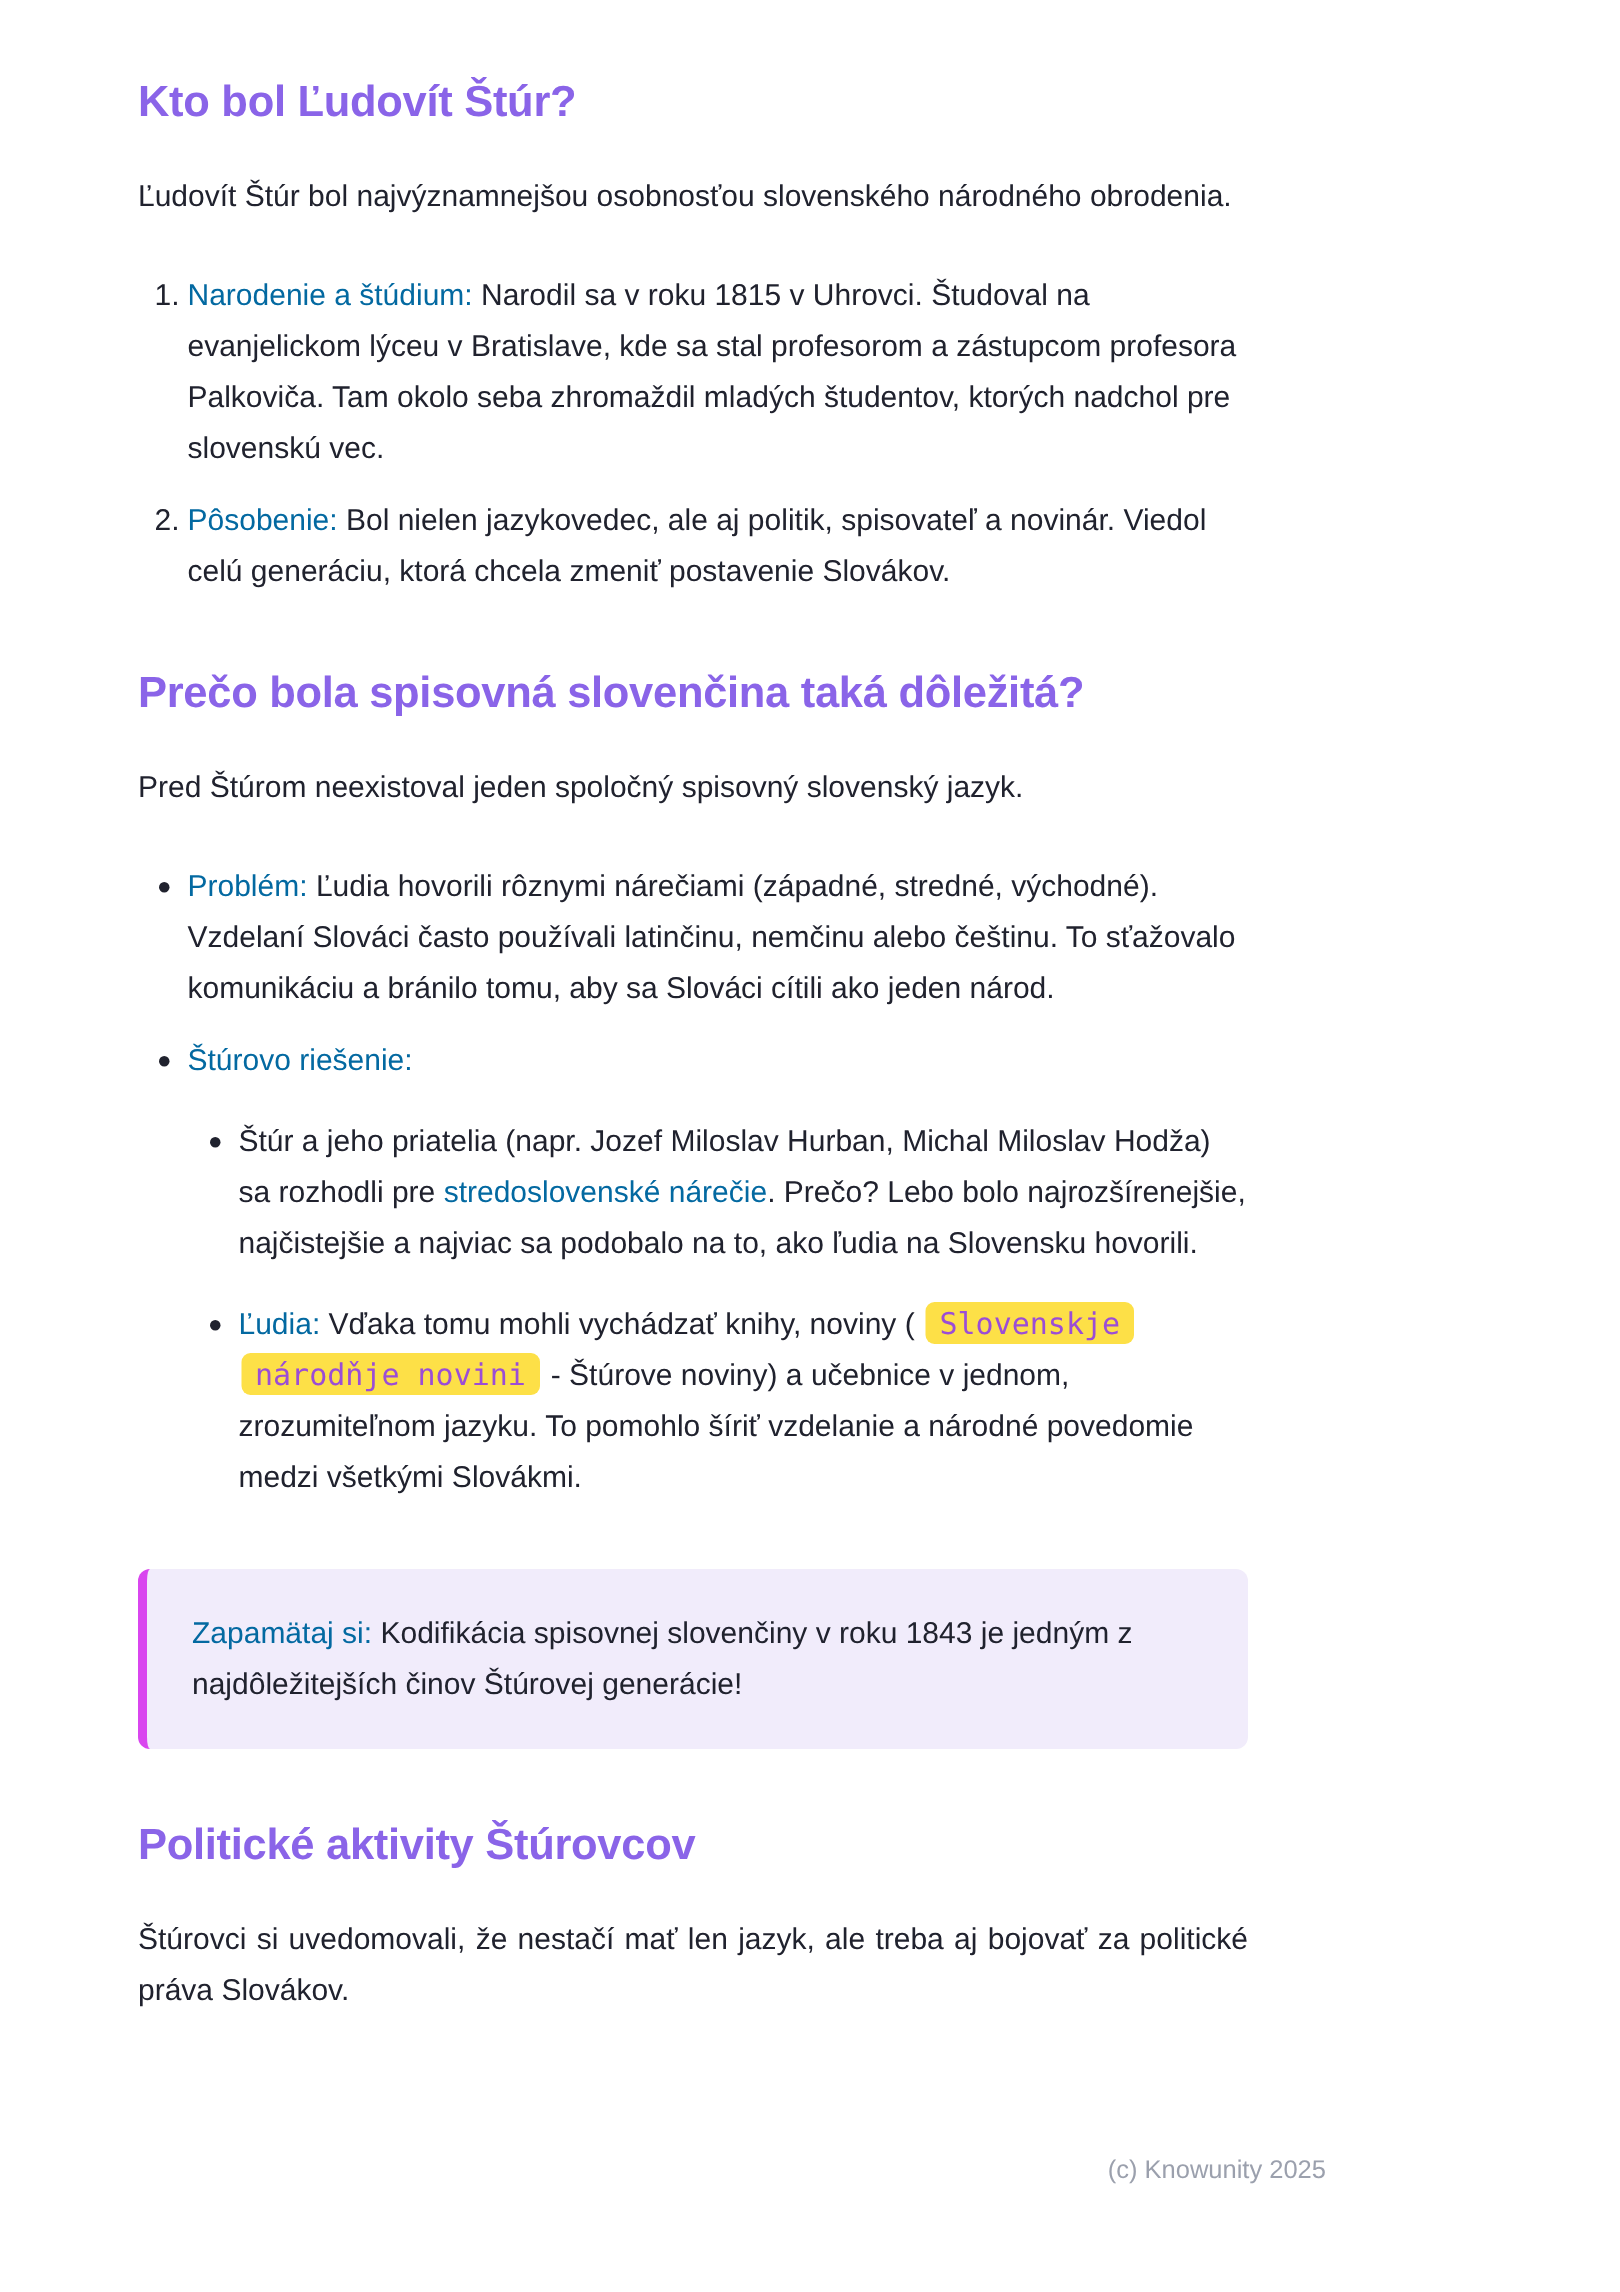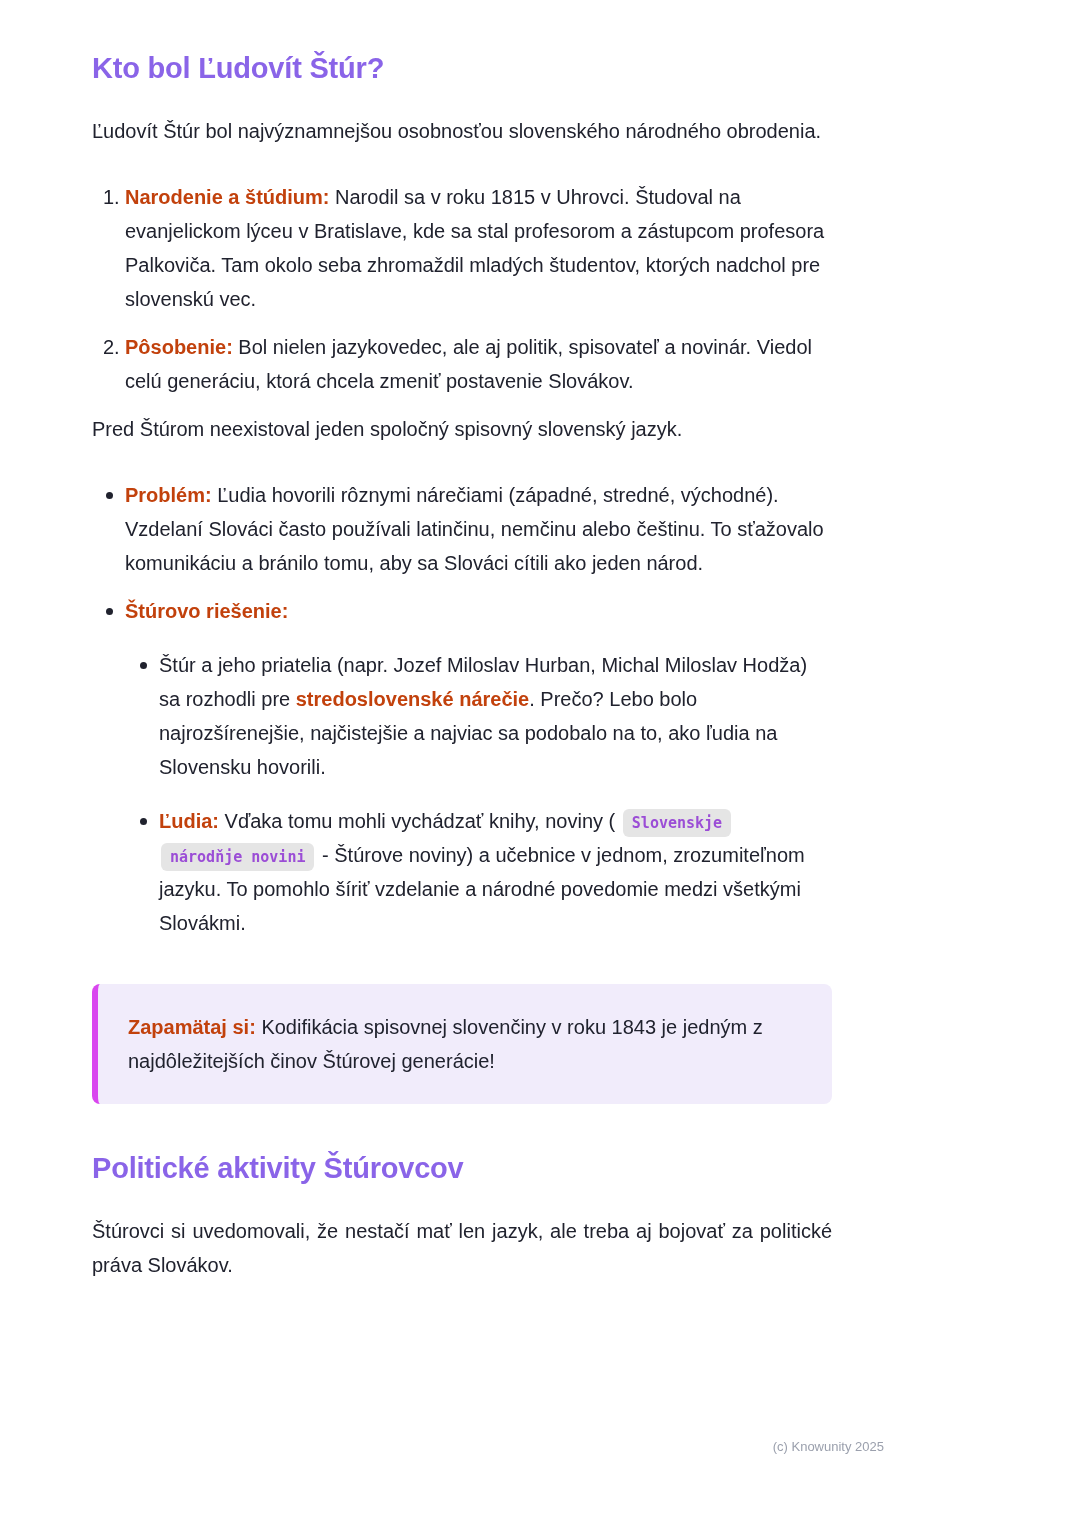--- a/index.html
+++ b/index.html
@@ -52,47 +52,47 @@
     flex:0 0 7px;
     width:7px;height:7px;
     border-radius:50%;
     background:#20222e;
     margin:14px 12px 0 14px;
   }
   .row.sub .dot{margin-left:48px;}
   .row .li-body{flex:1 1 auto;min-width:0;}
   .sub-list{margin:20px 0 6px 0;}
   .sub-list .row{margin-bottom:20px;}
-  b,strong{font-weight:700;color:#c2410c;}
+  b,strong{font-weight:400;color:#0369a1;}
   .code{
     display:inline-block;
     font-family:"DejaVu Sans Mono", monospace;
-    font-size:15px;
-    font-weight:700;
+    font-size:20px;
+    font-weight:400;
     line-height:22px;
     color:#9b4dd6;
-    background:#e5e5e5;
+    background:#fde047;
     border-radius:6px;
     padding:3px 9px;
     margin:0 2px;
     white-space:nowrap;
     vertical-align:baseline;
   }
   .callout{
     margin-top:44px;
     background:#f1ecfb;
     border-left:6px solid #d946ef;
     border-radius:8px;
     padding:26px 24px 26px 30px;
   }
   .footer{
     position:absolute;
     top:1437px;
     right:68px;
-    font-size:13px;
+    font-size:17px;
     line-height:20px;
     color:#9ba0ad;
     z-index:2;
   }
 </style>
 </head>
 <body>
 
 <div class="page">
 
@@ -114,20 +114,21 @@
       </div>
       <div class="row">
         <span class="num">2.</span>
         <div class="li-body">
           <strong>Pôsobenie:</strong>
           <span>Bol nielen jazykovedec, ale aj politik, spisovateľ a novinár. Viedol celú generáciu, ktorá chcela zmeniť postavenie Slovákov.</span>
         </div>
       </div>
     </div>
 
+    <h2>Prečo bola spisovná slovenčina taká dôležitá?</h2>
 
     <p class="lead">Pred Štúrom neexistoval jeden spoločný spisovný slovenský jazyk.</p>
 
     <div class="list">
       <div class="row">
         <span class="dot"></span>
         <div class="li-body">
           <strong>Problém:</strong>
           <span>Ľudia hovorili rôznymi nárečiami (západné, stredné, východné). Vzdelaní Slováci často používali latinčinu, nemčinu alebo češtinu. To sťažovalo komunikáciu a bránilo tomu, aby sa Slováci cítili ako jeden národ.</span>
         </div>

